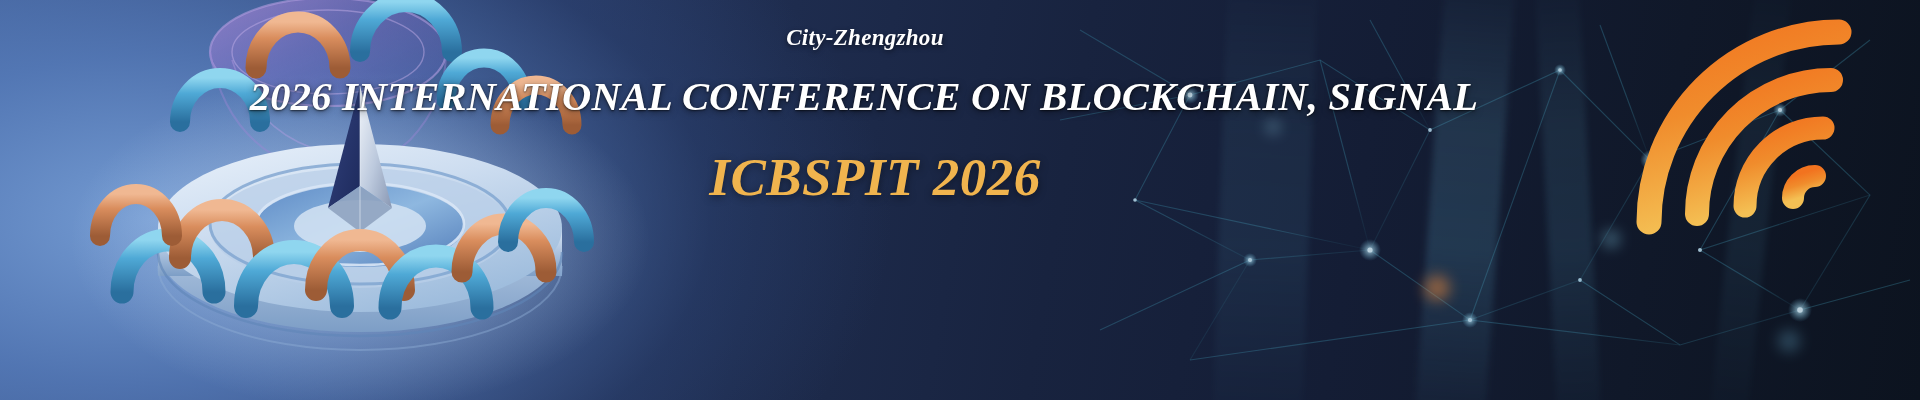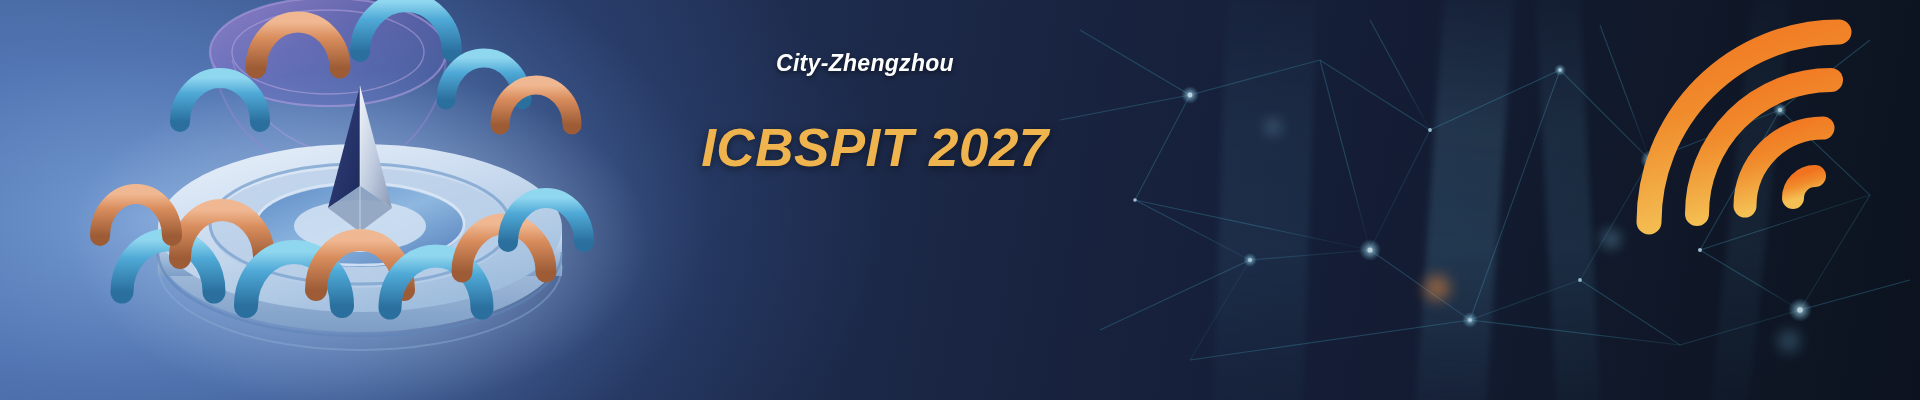--- a/index.html
+++ b/index.html
@@ -45,22 +45,23 @@
   .wifi-icon {
     position:absolute; right:55px; top:18px; width:230px; height:230px;
     pointer-events:none;
   }
   .wifi-icon svg { display:block; width:100%; height:100%; }
 
   
   .text-wrap {
     position:absolute; inset:0;
     display:flex; flex-direction:column; align-items:center;
-    padding-top:50px;
+    padding-top:25px;
     z-index:6;
+    font-family:Liberation Serif, serif;
   }
 
   .city {
     font-size:23px;
     font-weight:bold; font-style:italic;
     color:#ffffff;
     letter-spacing:0.3px;
     text-shadow:0 2px 5px rgba(0,0,0,0.55);
     margin-left:-190px;
   }
@@ -274,17 +275,18 @@
         <path d="M196,62 A134,134 0 0 0 62,196" stroke-width="24"></path>
         <path d="M188,110 A78,78 0 0 0 110,188" stroke-width="23"></path>
         <path d="M180,158 A22,22 0 0 0 158,180" stroke-width="22"></path>
       </g>
     </svg>
   </div>
 
   <div class="text-wrap">
     <div class="city">City-Zhengzhou</div>
     <div class="title">
+      <span class="ln ln1">2026 INTERNATIONAL CONFERENCE ON BLOCKCHAIN, SIGNAL</span>
     </div>
-    <div class="acronym">ICBSPIT 2027</div>
+    <div class="acronym">ICBSPIT 2026</div>
   </div>
 
 </div>
 
 </body></html>

